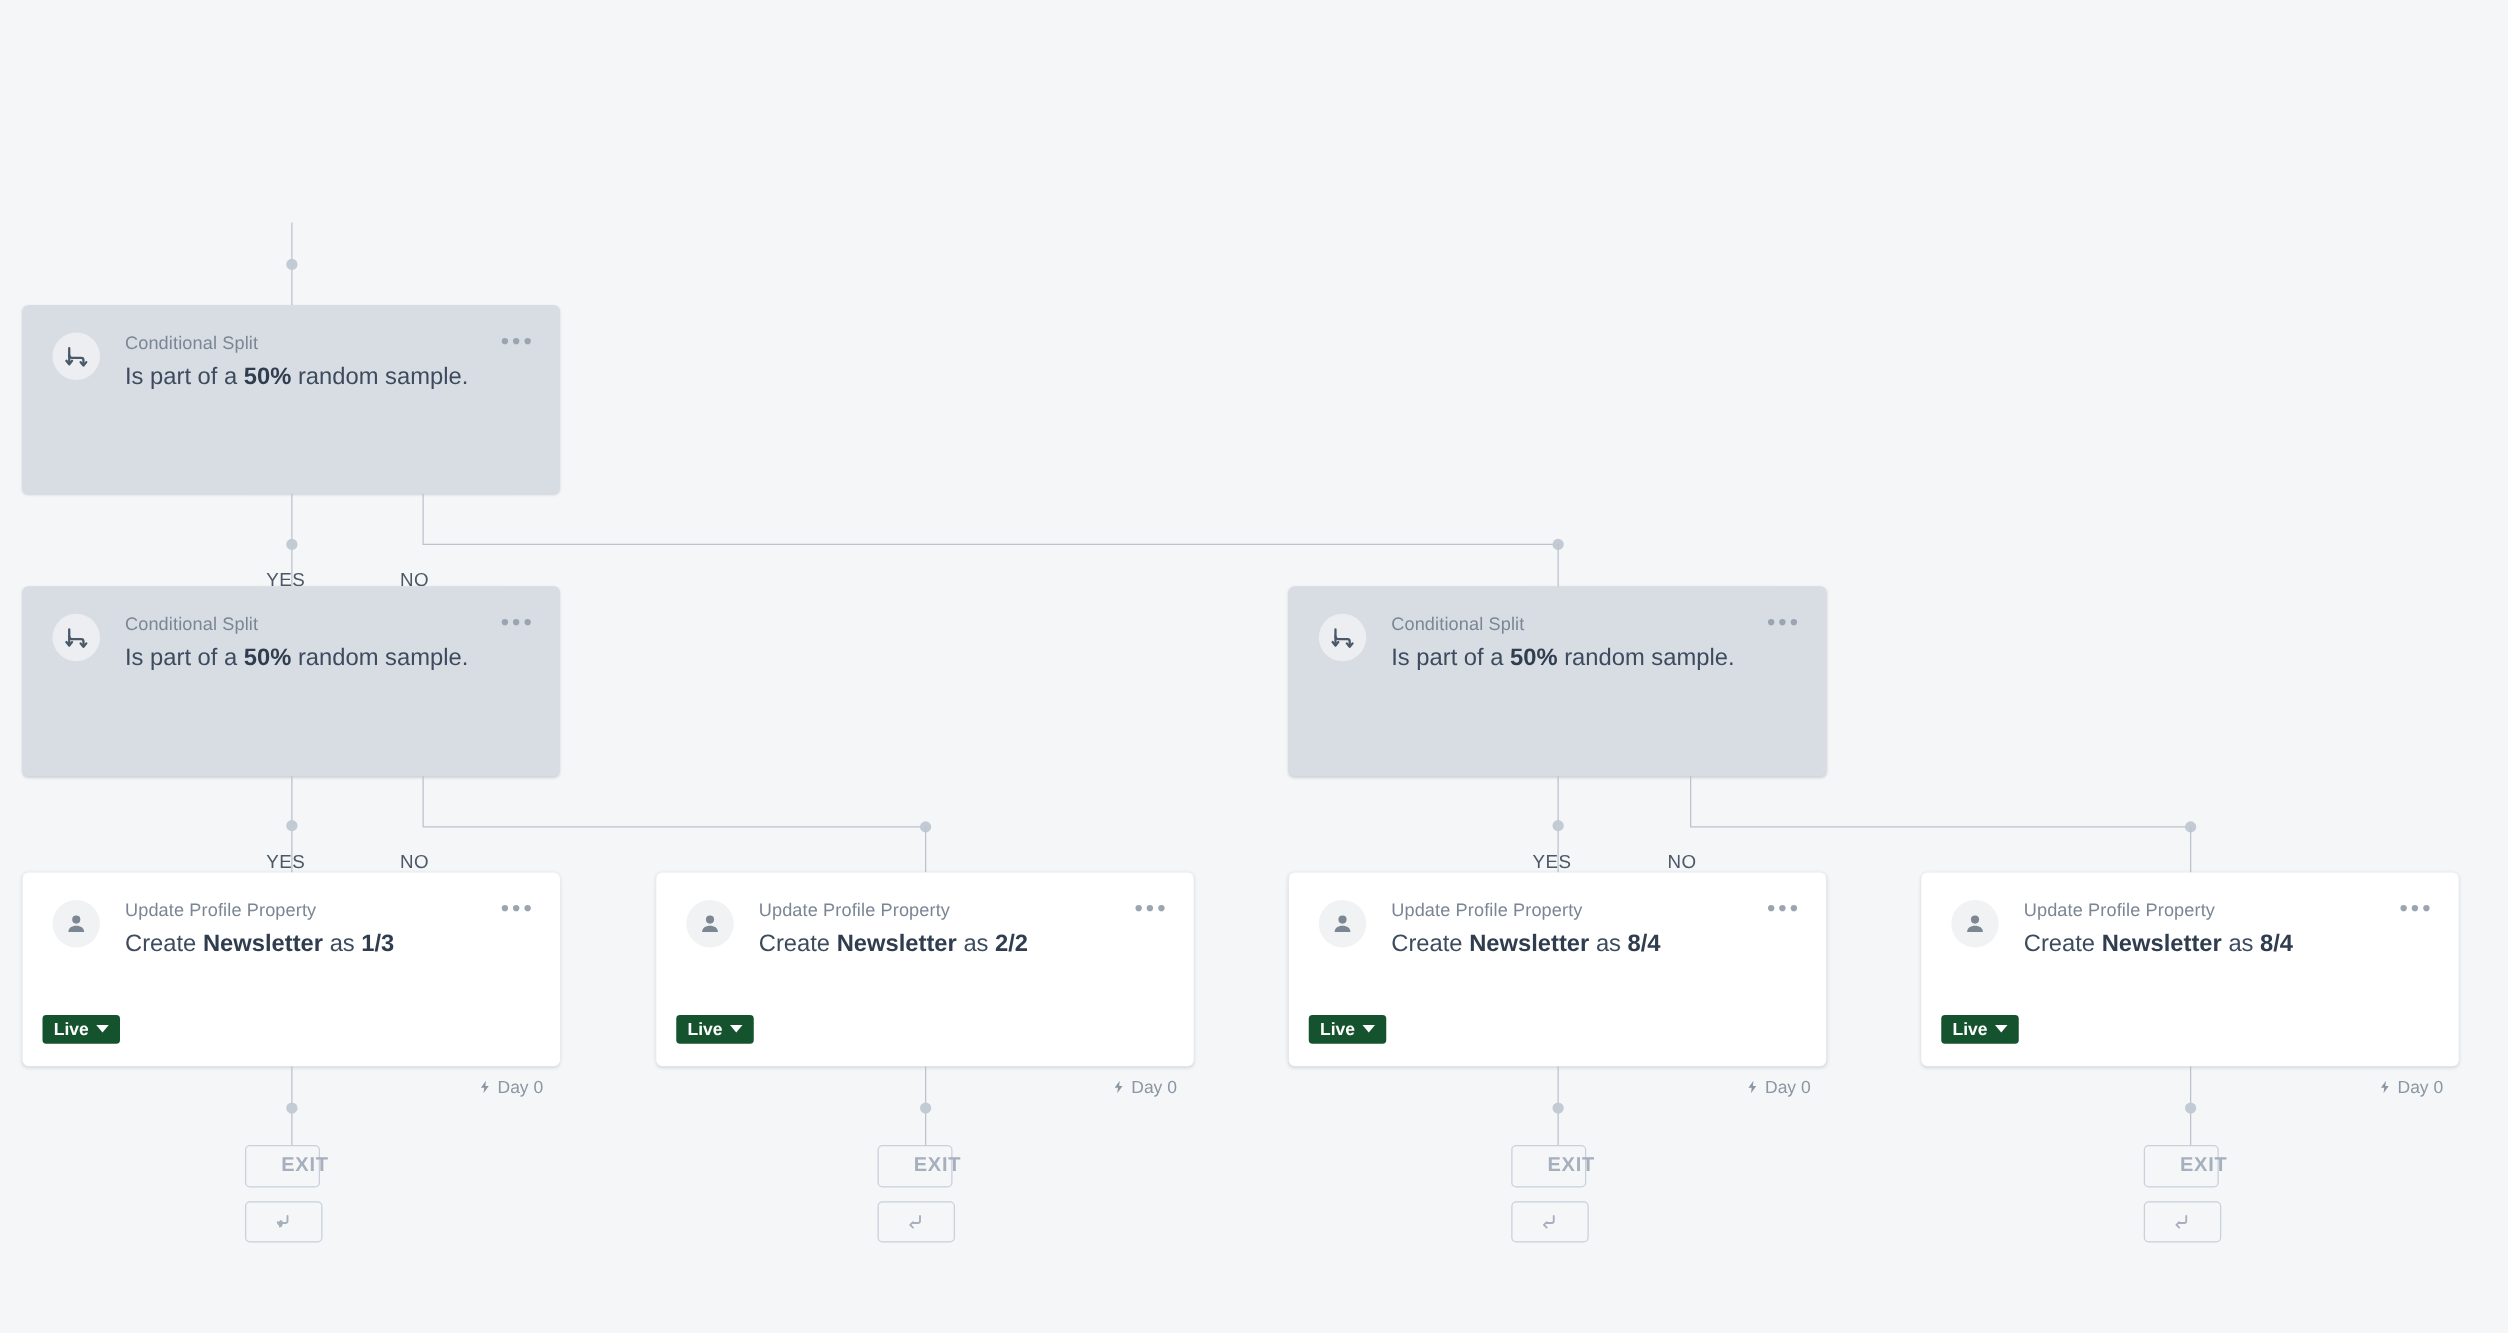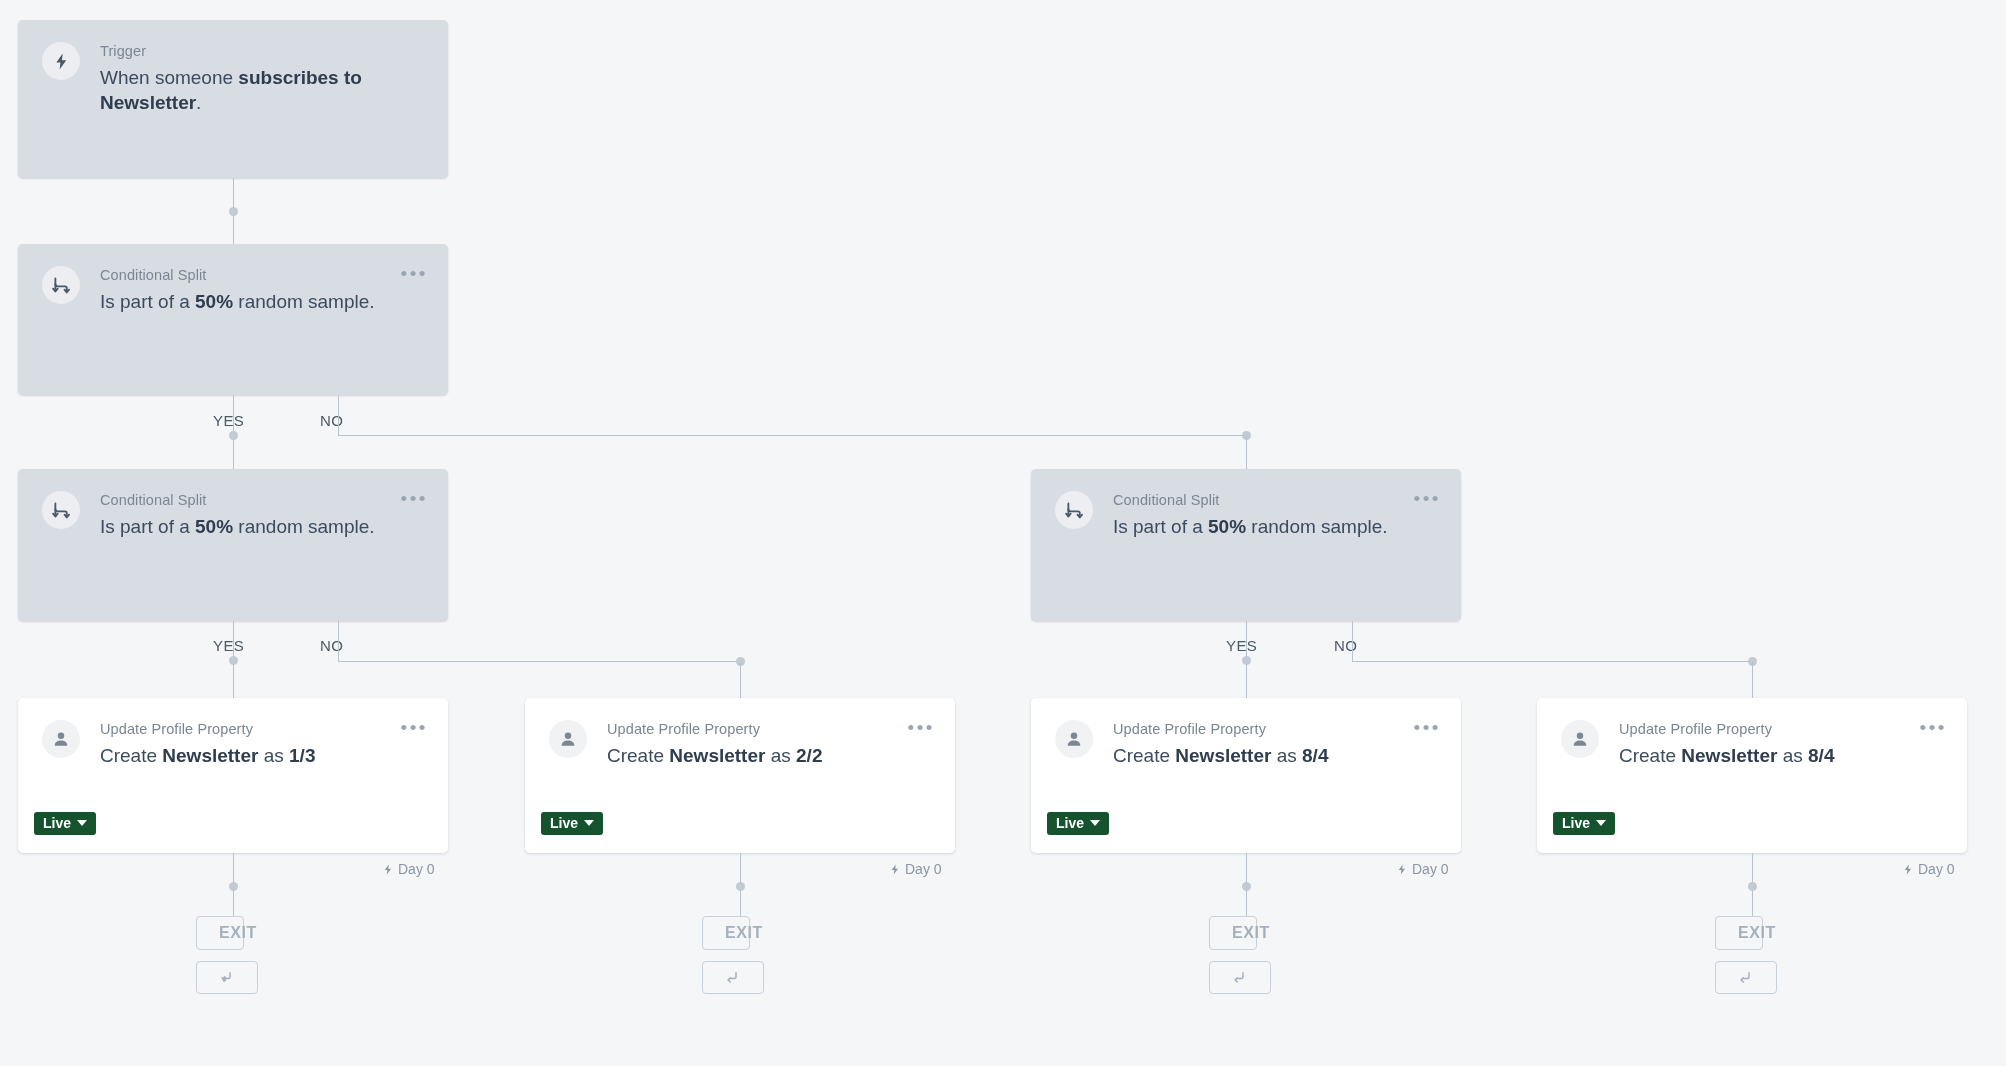--- a/index.html
+++ b/index.html
@@ -126,26 +126,27 @@
   }
   .day-label svg { display: block; }
 
   
   .branch-label {
     position: absolute;
     font-size: 15px;
     color: #4b5867;
     letter-spacing: .4px;
     white-space: nowrap;
+    margin-top: 44px;
   }
 
   
   .exit-btn {
     position: absolute;
-    width: 48px; height: 34px;
+    width: 60px; height: 34px;
     border: 1px solid #c8d0da;
     border-radius: 4px;
     background: #f5f6f8;
     color: #a6b0bc;
     font-size: 16px;
     font-weight: 700;
     letter-spacing: .6px;
     display: flex; align-items: center; justify-content: center;
     cursor: pointer;
     padding-left: 36px;
@@ -159,33 +160,20 @@
     display: flex; align-items: center; justify-content: center;
     cursor: pointer;
   }
   .add-btn svg { display: block; }
 </style>
 </head>
 <body>
 
 <div id="canvas">
 
-  <div class="card grey" style="left:18px; top:20px; width:430px; height:158px;">
-    <div class="card-inner">
-      <div class="avatar">
-        <svg width="19" height="19" viewBox="0 0 24 24" aria-hidden="true">
-          <path d="M13.5 2 5.5 13.2h5.2L9.6 22l8.4-11.6h-5.4z" fill="#4a5868"></path>
-        </svg>
-      </div>
-      <div class="card-text">
-        <div class="card-kind">Trigger</div>
-        <div class="card-desc"><span>When someone </span><b>subscribes to Newsletter</b><span>.</span></div>
-      </div>
-    </div>
-  </div>
 
   <div class="conn-v" style="left:233px; top:178px; height:66px;"></div>
   <div class="conn-dot" style="left:229px; top:207px;"></div>
 
   <div class="card grey" style="left:18px; top:244px; width:430px; height:151px;">
     <div class="card-inner">
       <div class="avatar">
         <svg width="21" height="21" viewBox="0 0 24 24" aria-hidden="true">
           <path d="M5 4v6.5a2.5 2.5 0 0 0 2.5 2.5H16a2 2 0 0 1 2 2v2.5" fill="none" stroke="#4a5868" stroke-width="2.1" stroke-linecap="round" stroke-linejoin="round"></path>
           <path d="M2.4 15.6 5 18.8l2.6-3.2" fill="none" stroke="#4a5868" stroke-width="2.1" stroke-linecap="round" stroke-linejoin="round"></path>

